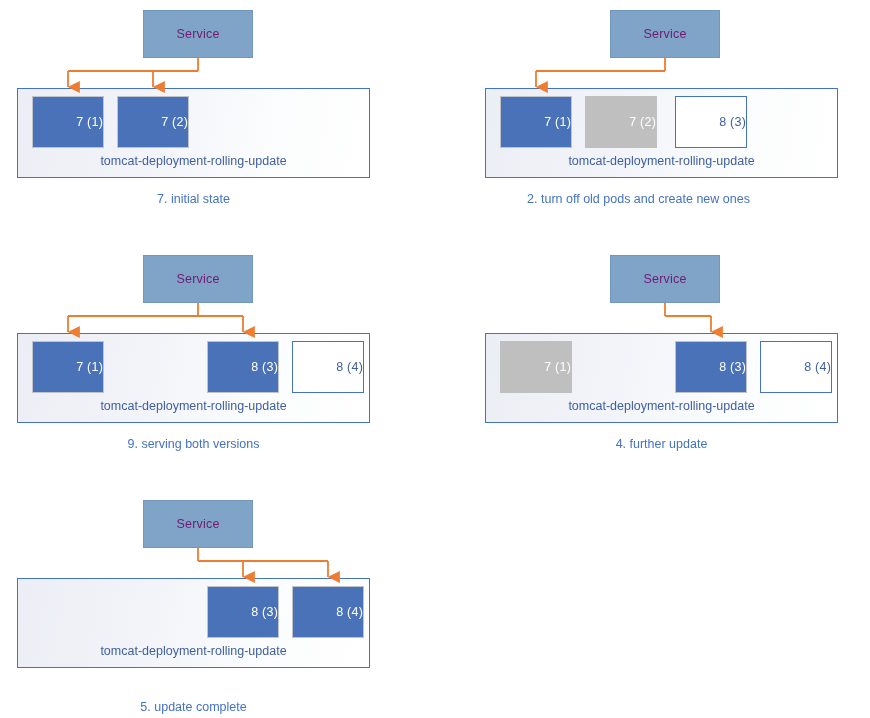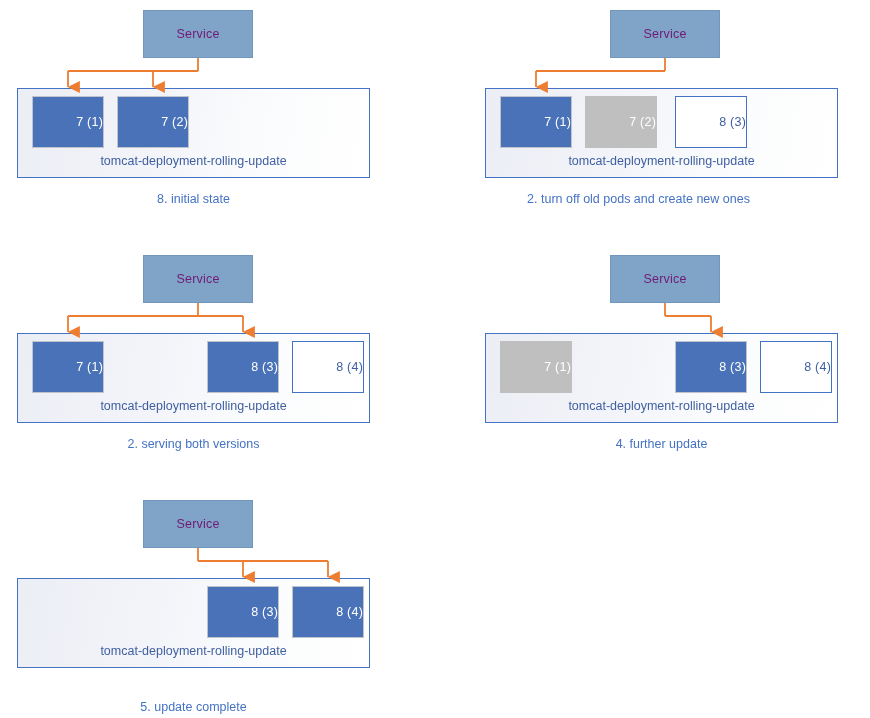--- a/index.html
+++ b/index.html
@@ -103,21 +103,21 @@
         <span>Service</span>
       </div>
       <div class="deployment" style="left: 17px; top: 88px; width: 353px; height: 90px;"></div>
       <div class="deployment-label" style="top: 154px; left: 17px; width: 353px;">tomcat-deployment-rolling-update</div>
       <div class="pod blue" style="left: 32px; top: 96px; width: 72px; height: 52px;">
         <span>7 (1)</span>
       </div>
       <div class="pod blue" style="left: 117px; top: 96px; width: 72px; height: 52px;">
         <span>7 (2)</span>
       </div>
-      <div class="caption" style="left: 17px; top: 192px; width: 353px;">8. initial state</div>
+      <div class="caption" style="left: 17px; top: 192px; width: 353px;">7. initial state</div>
     </div>
     <div class="panel" style="left: 0px; top: 0px;">
       <div class="service-box" style="left: 610px; top: 10px; width: 110px; height: 48px;">
         <span>Service</span>
       </div>
       <div class="deployment" style="left: 485px; top: 88px; width: 353px; height: 90px;"></div>
       <div class="deployment-label" style="top: 154px; left: 485px; width: 353px;">tomcat-deployment-rolling-update</div>
       <div class="pod blue" style="left: 500px; top: 96px; width: 72px; height: 52px;">
         <span>7 (1)</span>
       </div>
@@ -137,21 +137,21 @@
       <div class="deployment-label" style="top: 399px; left: 17px; width: 353px;">tomcat-deployment-rolling-update</div>
       <div class="pod blue" style="left: 32px; top: 341px; width: 72px; height: 52px;">
         <span>7 (1)</span>
       </div>
       <div class="pod blue" style="left: 207px; top: 341px; width: 72px; height: 52px;">
         <span>8 (3)</span>
       </div>
       <div class="pod outline" style="left: 292px; top: 341px; width: 72px; height: 52px;">
         <span>8 (4)</span>
       </div>
-      <div class="caption" style="left: 17px; top: 437px; width: 353px;">2. serving both versions</div>
+      <div class="caption" style="left: 17px; top: 437px; width: 353px;">9. serving both versions</div>
     </div>
     <div class="panel" style="left: 0px; top: 0px;">
       <div class="service-box" style="left: 610px; top: 255px; width: 110px; height: 48px;">
         <span>Service</span>
       </div>
       <div class="deployment" style="left: 485px; top: 333px; width: 353px; height: 90px;"></div>
       <div class="deployment-label" style="top: 399px; left: 485px; width: 353px;">tomcat-deployment-rolling-update</div>
       <div class="pod gray" style="left: 500px; top: 341px; width: 72px; height: 52px;">
         <span>7 (1)</span>
       </div>

